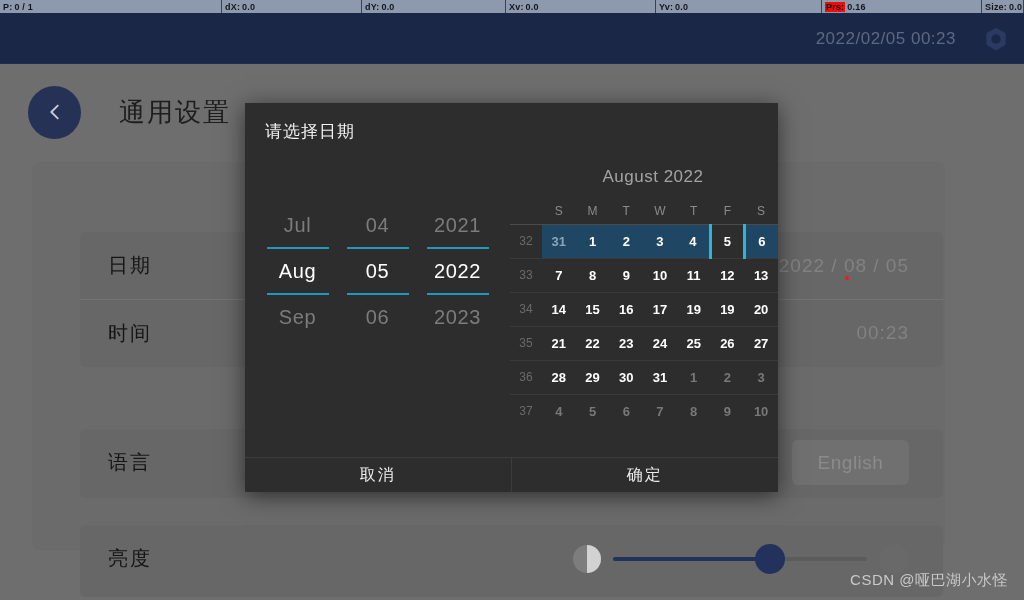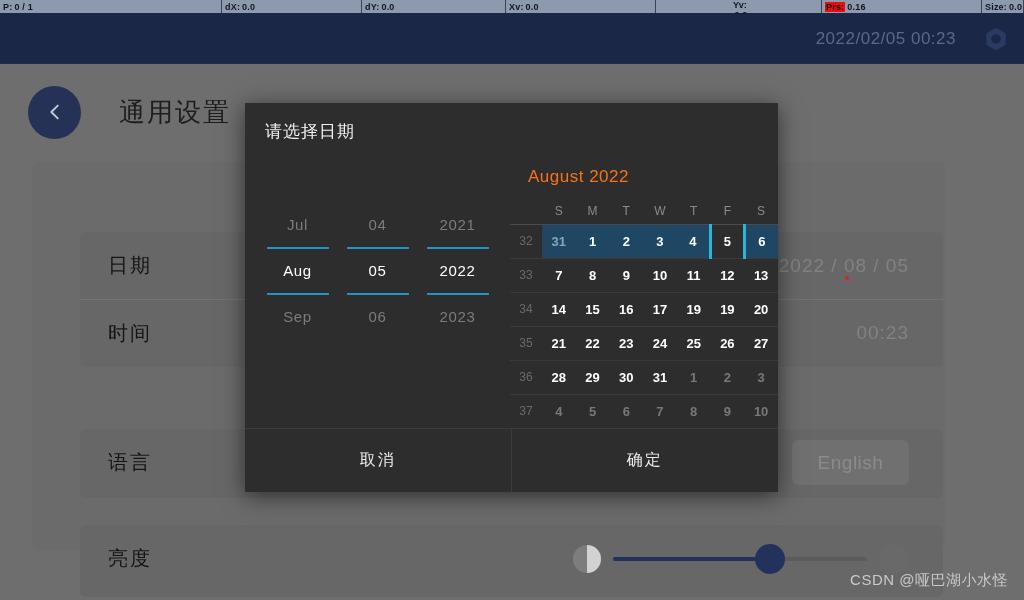--- a/index.html
+++ b/index.html
@@ -196,37 +196,38 @@
   .spinners {
     width: 265px; flex: 0 0 265px;
     display: flex; justify-content: center; align-items: flex-start;
     padding-top: 48px; gap: 18px;
   }
   .spin-col {
     width: 62px;
     display: flex; flex-direction: column; align-items: center;
   }
   .spin-val {
-    font-size: 15px;
+    font-size: 20px;
     color: #7c7c7c;
     height: 44px;
     line-height: 44px;
     letter-spacing: .6px;
   }
   .spin-val.sel { color: #ffffff; }
   .spin-line { width: 100%; height: 2px; background: #2196c4; }
 
   
   .calendar {
     flex: 1 1 auto;
     padding: 12px 0 0 0;
     background: #2d2d2d;
   }
   .cal-title {
-    color: #f97316;
+    text-align: center;
+    color: #a3a3a3;
     font-size: 17px;
     letter-spacing: .5px;
     margin-bottom: 11px;
     padding-left: 18px;
   }
   table.cal {
     border-collapse: collapse;
     width: 100%;
     table-layout: fixed;
   }
@@ -258,21 +259,21 @@
   table.cal td.today {
     background: #2d2d2d;
     border-left: 3px solid #29b6d8;
     border-right: 3px solid #29b6d8;
     color: #ffffff;
   }
 
   
   .dlg-footer {
     flex: 0 0 auto;
-    height: 64px;
+    height: 35px;
     display: flex;
     border-top: 1px solid #3c3c3c;
   }
   .dlg-btn {
     flex: 1 1 50%;
     display: flex; align-items: center; justify-content: center;
     color: #ededed;
     font-size: 16px;
     letter-spacing: 2px;
   }
@@ -303,21 +304,21 @@
         <span class="sc-val">0.0</span>
       </div>
       <div class="status-cell" style="width: 144px;">
         <span class="sc-key">dY:</span>
         <span class="sc-val">0.0</span>
       </div>
       <div class="status-cell" style="width: 150px;">
         <span class="sc-key">Xv:</span>
         <span class="sc-val">0.0</span>
       </div>
-      <div class="status-cell" style="width: 166px; flex-direction: column;">
+      <div class="status-cell" style="width: 166px;">
         <span class="sc-key">Yv:</span>
         <span class="sc-val">0.0</span>
       </div>
       <div class="status-cell alert" style="width: 160px;">
         <span class="sc-key">Prs:</span>
         <span class="sc-val">0.16</span>
       </div>
       <div class="status-cell" style="width: 42px;">
         <span class="sc-key">Size:</span>
         <span class="sc-val">0.0</span>

